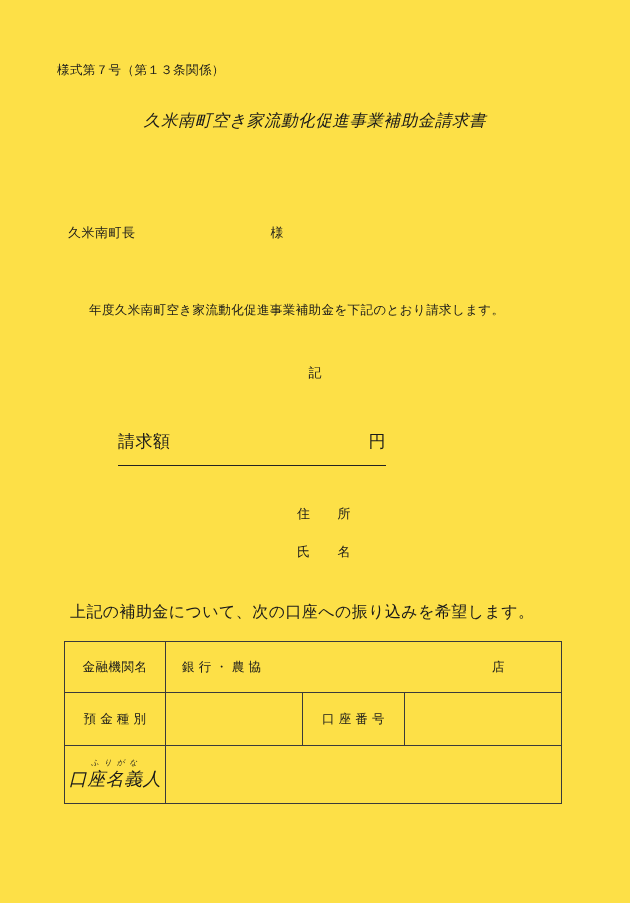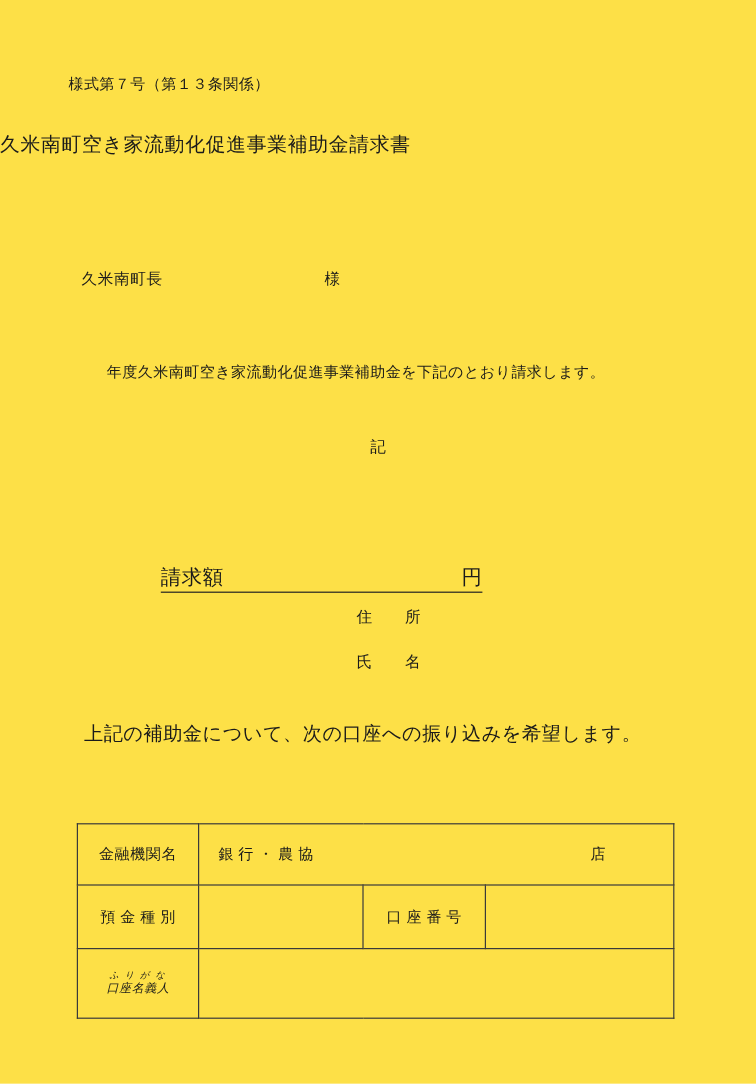--- a/index.html
+++ b/index.html
@@ -28,23 +28,25 @@
 
   .form-no {
     left: 57px; top: 62px;
     font-size: 12.5px;
     letter-spacing: 0.4px;
   }
 
   .doc-title {
     left: 0; top: 110px;
     width: 630px;
+    text-align: center;
     font-size: 16.5px;
     letter-spacing: 0.6px;
     white-space: pre;
+    font-style: italic;
   }
 
   .date-line {
     left: 0; top: 163px;
     width: 630px;
     text-align: right;
     padding-right: 127px;
     box-sizing: border-box;
     font-size: 12.5px;
     letter-spacing: 0.5px;
@@ -69,31 +71,30 @@
 
   .ki-mark {
     left: 0; top: 364px;
     width: 630px;
     text-align: center;
     font-size: 13px;
   }
 
   
   .claim-row {
-    left: 134px; top: 430px;
+    left: 118px; top: 430px;
     width: 268px;
     border-bottom: 1.2px solid #222;
-    padding-bottom: 0;
+    padding-bottom: 12px;
     font-size: 17px;
     letter-spacing: 0.5px;
     display: flex;
     justify-content: space-between;
     align-items: flex-end;
     white-space: pre;
-    margin-top: 40px;
   }
 
   .addr-label {
     left: 297px; top: 505px;
     font-size: 13px;
     letter-spacing: 0.5px;
   }
   .name-label {
     left: 297px; top: 543px;
     font-size: 13px;
@@ -106,21 +107,20 @@
     letter-spacing: 0.4px;
   }
 
   
   .bank-table {
     position: absolute;
     left: 64px; top: 641px;
     width: 497px;
     border-collapse: collapse;
     table-layout: fixed;
-    margin-top: 45px;
   }
   .bank-table td {
     border: 1px solid #3a3a3a;
     font-size: 12.5px;
     vertical-align: middle;
     padding: 0;
   }
   .col-label { width: 101px; }
   .col-b     { width: 137px; }
   .col-c     { width: 102px; }
@@ -164,21 +164,21 @@
     font-style: italic;
   }
   .furigana-small {
     display: block;
     font-size: 7.5px;
     letter-spacing: 1.6px;
     margin-bottom: 1px;
   }
   .furigana-main {
     display: block;
-    font-size: 10px;
+    font-size: 18px;
     letter-spacing: 0.5px;
   }
   .blank-cell { }
 </style>
 </head>
 <body>
 
 <div class="page">
 
   <div class="abs form-no">様式第７号（第１３条関係）</div>

